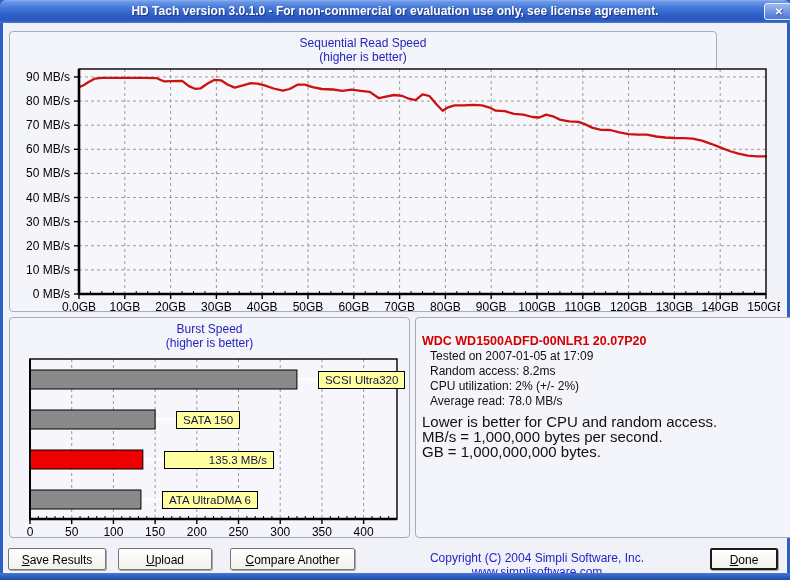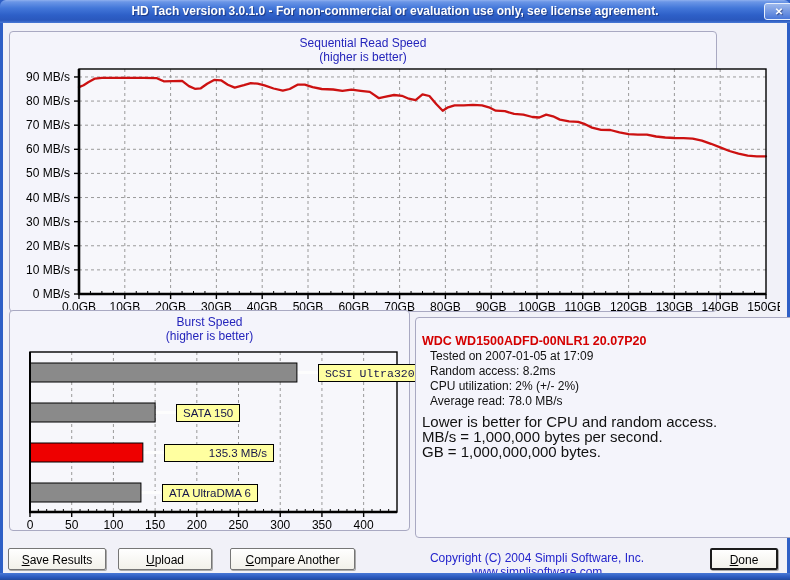--- a/index.html
+++ b/index.html
@@ -7,21 +7,21 @@
   .window{position:relative;width:790px;height:580px;overflow:hidden;background:#2e5fc6;}
   .titlebar{position:absolute;left:0;top:0;width:790px;height:23px;
     background:linear-gradient(180deg,#8fb0ee 0%,#6b96e7 8%,#4377d9 35%,#2e60c8 65%,#2a58bd 88%,#4878d6 100%);
     border-radius:6px 6px 0 0;color:#fff;font-size:12px;font-weight:bold;text-align:center;line-height:23px;
     text-shadow:1px 1px 1px rgba(0,0,40,.45);}
   .close-btn{position:absolute;left:764px;top:3px;width:30px;height:17px;border:1px solid #e7effc;border-radius:3px;
     background:linear-gradient(#9db8ec,#4a77d8);color:#fff;font-size:10px;line-height:15px;text-align:center;cursor:default;}
   .client{position:absolute;left:3px;top:23px;width:784px;height:550px;background:#f1f1f8;}
   .panel{position:absolute;background:#f4f4fb;border:1px solid #a9a9c2;border-radius:4px;}
   #seq-panel{left:6px;top:8px;width:708px;height:281px;}
-  #burst-panel{left:6px;top:287px;width:401px;height:221px;}
+  #burst-panel{left:6px;top:294px;width:401px;height:221px;}
   #info-panel{left:412px;top:294px;width:434px;height:221px;padding:16px 6px;}
   .chart-title{position:absolute;left:0;right:0;top:4px;text-align:center;font-size:12px;color:var(--chart-title,#2424bb);}
   .chart-sub{position:absolute;left:0;right:0;top:18px;text-align:center;font-size:12px;color:var(--chart-title,#2424bb);}
   svg.chart{position:absolute;left:0;top:0;}
   .bar-label{position:absolute;height:18px;line-height:15px;padding:1px 6px;font-size:11.5px;color:#15154a;
     background:var(--label-yellow,#ffffa0);border:1px solid #000;white-space:nowrap;}
   .drive-name{font-size:12.5px;font-weight:bold;color:var(--drive-red,#d40000);line-height:15px;}
   .info-line{font-size:12px;color:#111;line-height:15px;padding-left:8px;}
   .info-gap{height:5px;}
   .note-line{font-size:15px;color:#111;line-height:15px;}
@@ -253,21 +253,21 @@
           <text x="186.8181818181818" y="218" text-anchor="middle" font-size="12" fill="#000">200</text>
           <line x1="228.52272727272728" y1="201" x2="228.52272727272728" y2="206" stroke="#000" stroke-width="1.4"></line>
           <text x="228.52272727272728" y="218" text-anchor="middle" font-size="12" fill="#000">250</text>
           <line x1="270.22727272727275" y1="201" x2="270.22727272727275" y2="206" stroke="#000" stroke-width="1.4"></line>
           <text x="270.22727272727275" y="218" text-anchor="middle" font-size="12" fill="#000">300</text>
           <line x1="311.9318181818182" y1="201" x2="311.9318181818182" y2="206" stroke="#000" stroke-width="1.4"></line>
           <text x="311.9318181818182" y="218" text-anchor="middle" font-size="12" fill="#000">350</text>
           <line x1="353.6363636363636" y1="201" x2="353.6363636363636" y2="206" stroke="#000" stroke-width="1.4"></line>
           <text x="353.6363636363636" y="218" text-anchor="middle" font-size="12" fill="#000">400</text>
         </svg>
-    <div class="bar-label" style="left: 307.909px; top: 52.5px; font-family: Liberation Mono, monospace;">SCSI Ultra320</div>
+    <div class="bar-label" style="left: 307.909px; top: 52.5px;">SCSI Ultra320</div>
         <div class="bar-label" style="left: 166.114px; top: 92.5px;">SATA 150</div>
         <div class="bar-label" style="left: 153.852px; top: 132.5px; padding-left: 44px;">135.3 MB/s</div>
         <div class="bar-label" style="left: 151.934px; top: 172.5px;">ATA UltraDMA 6</div>
       </div>
 
     <div class="panel" id="info-panel">
       <div class="drive-name">WDC WD1500ADFD-00NLR1 20.07P20</div>
       <div class="info-line">Tested on 2007-01-05 at 17:09</div>
       <div class="info-line">Random access: 8.2ms</div>
       <div class="info-line">CPU utilization: 2% (+/- 2%)</div>

